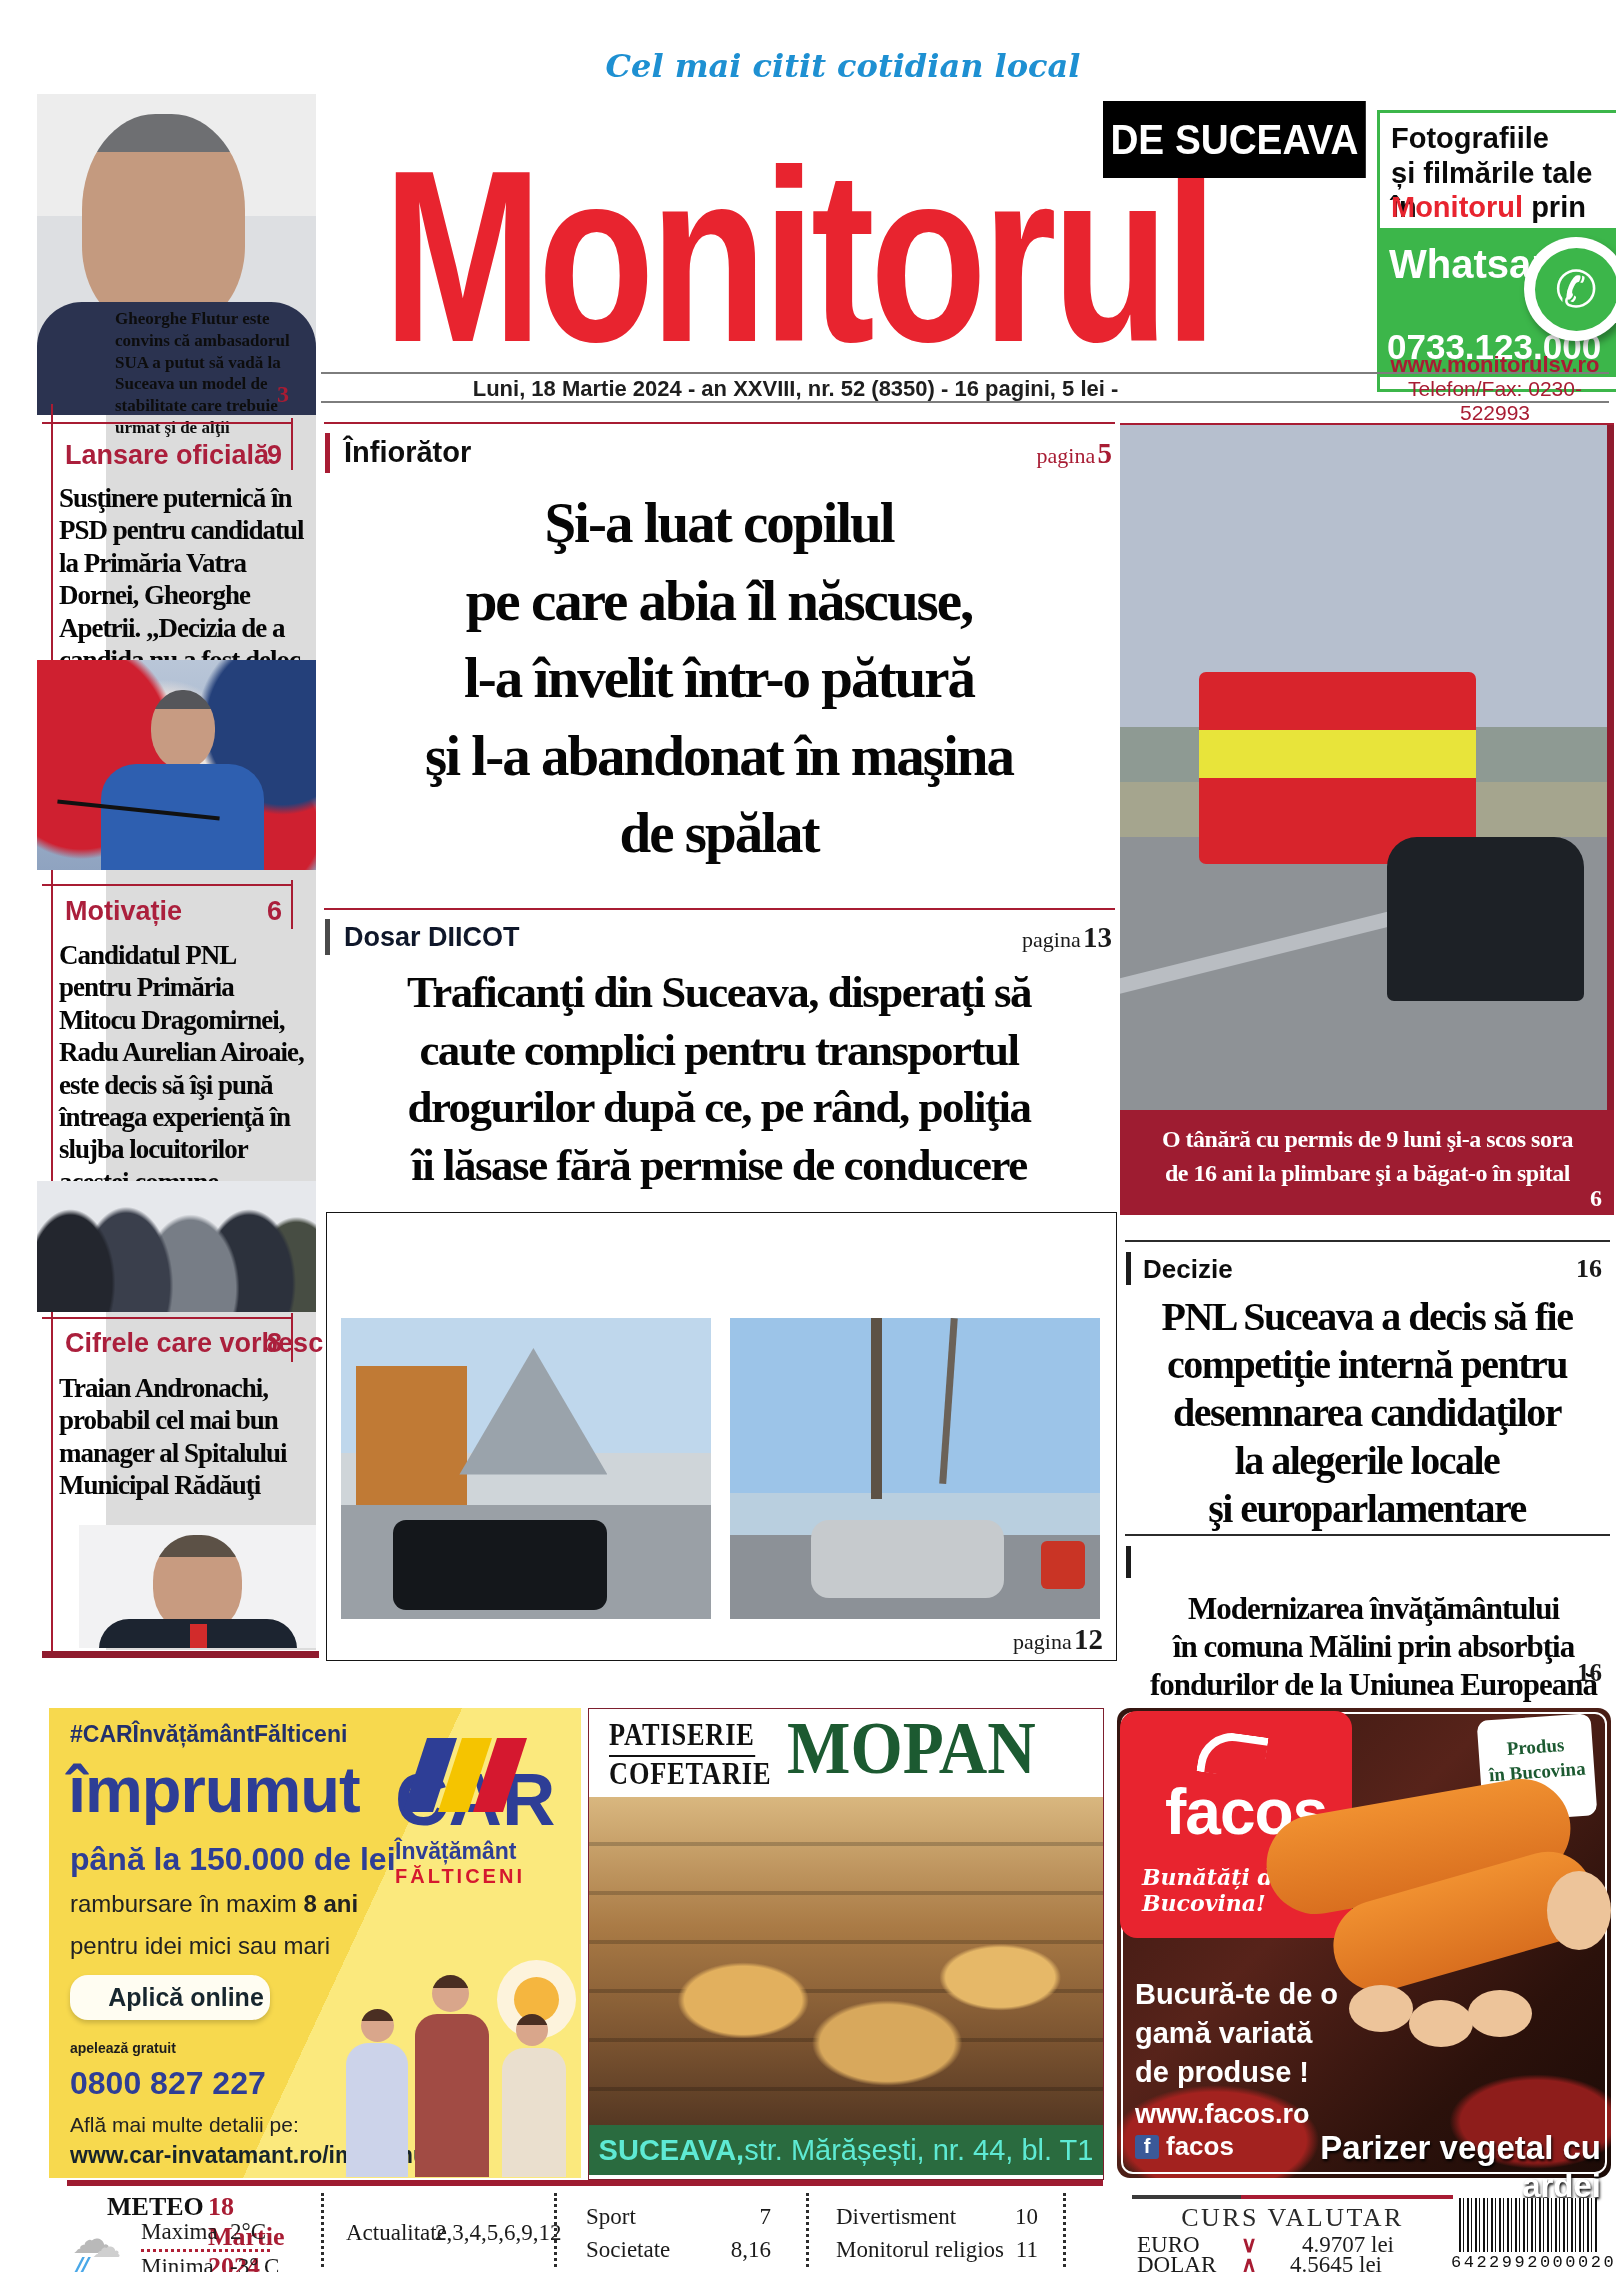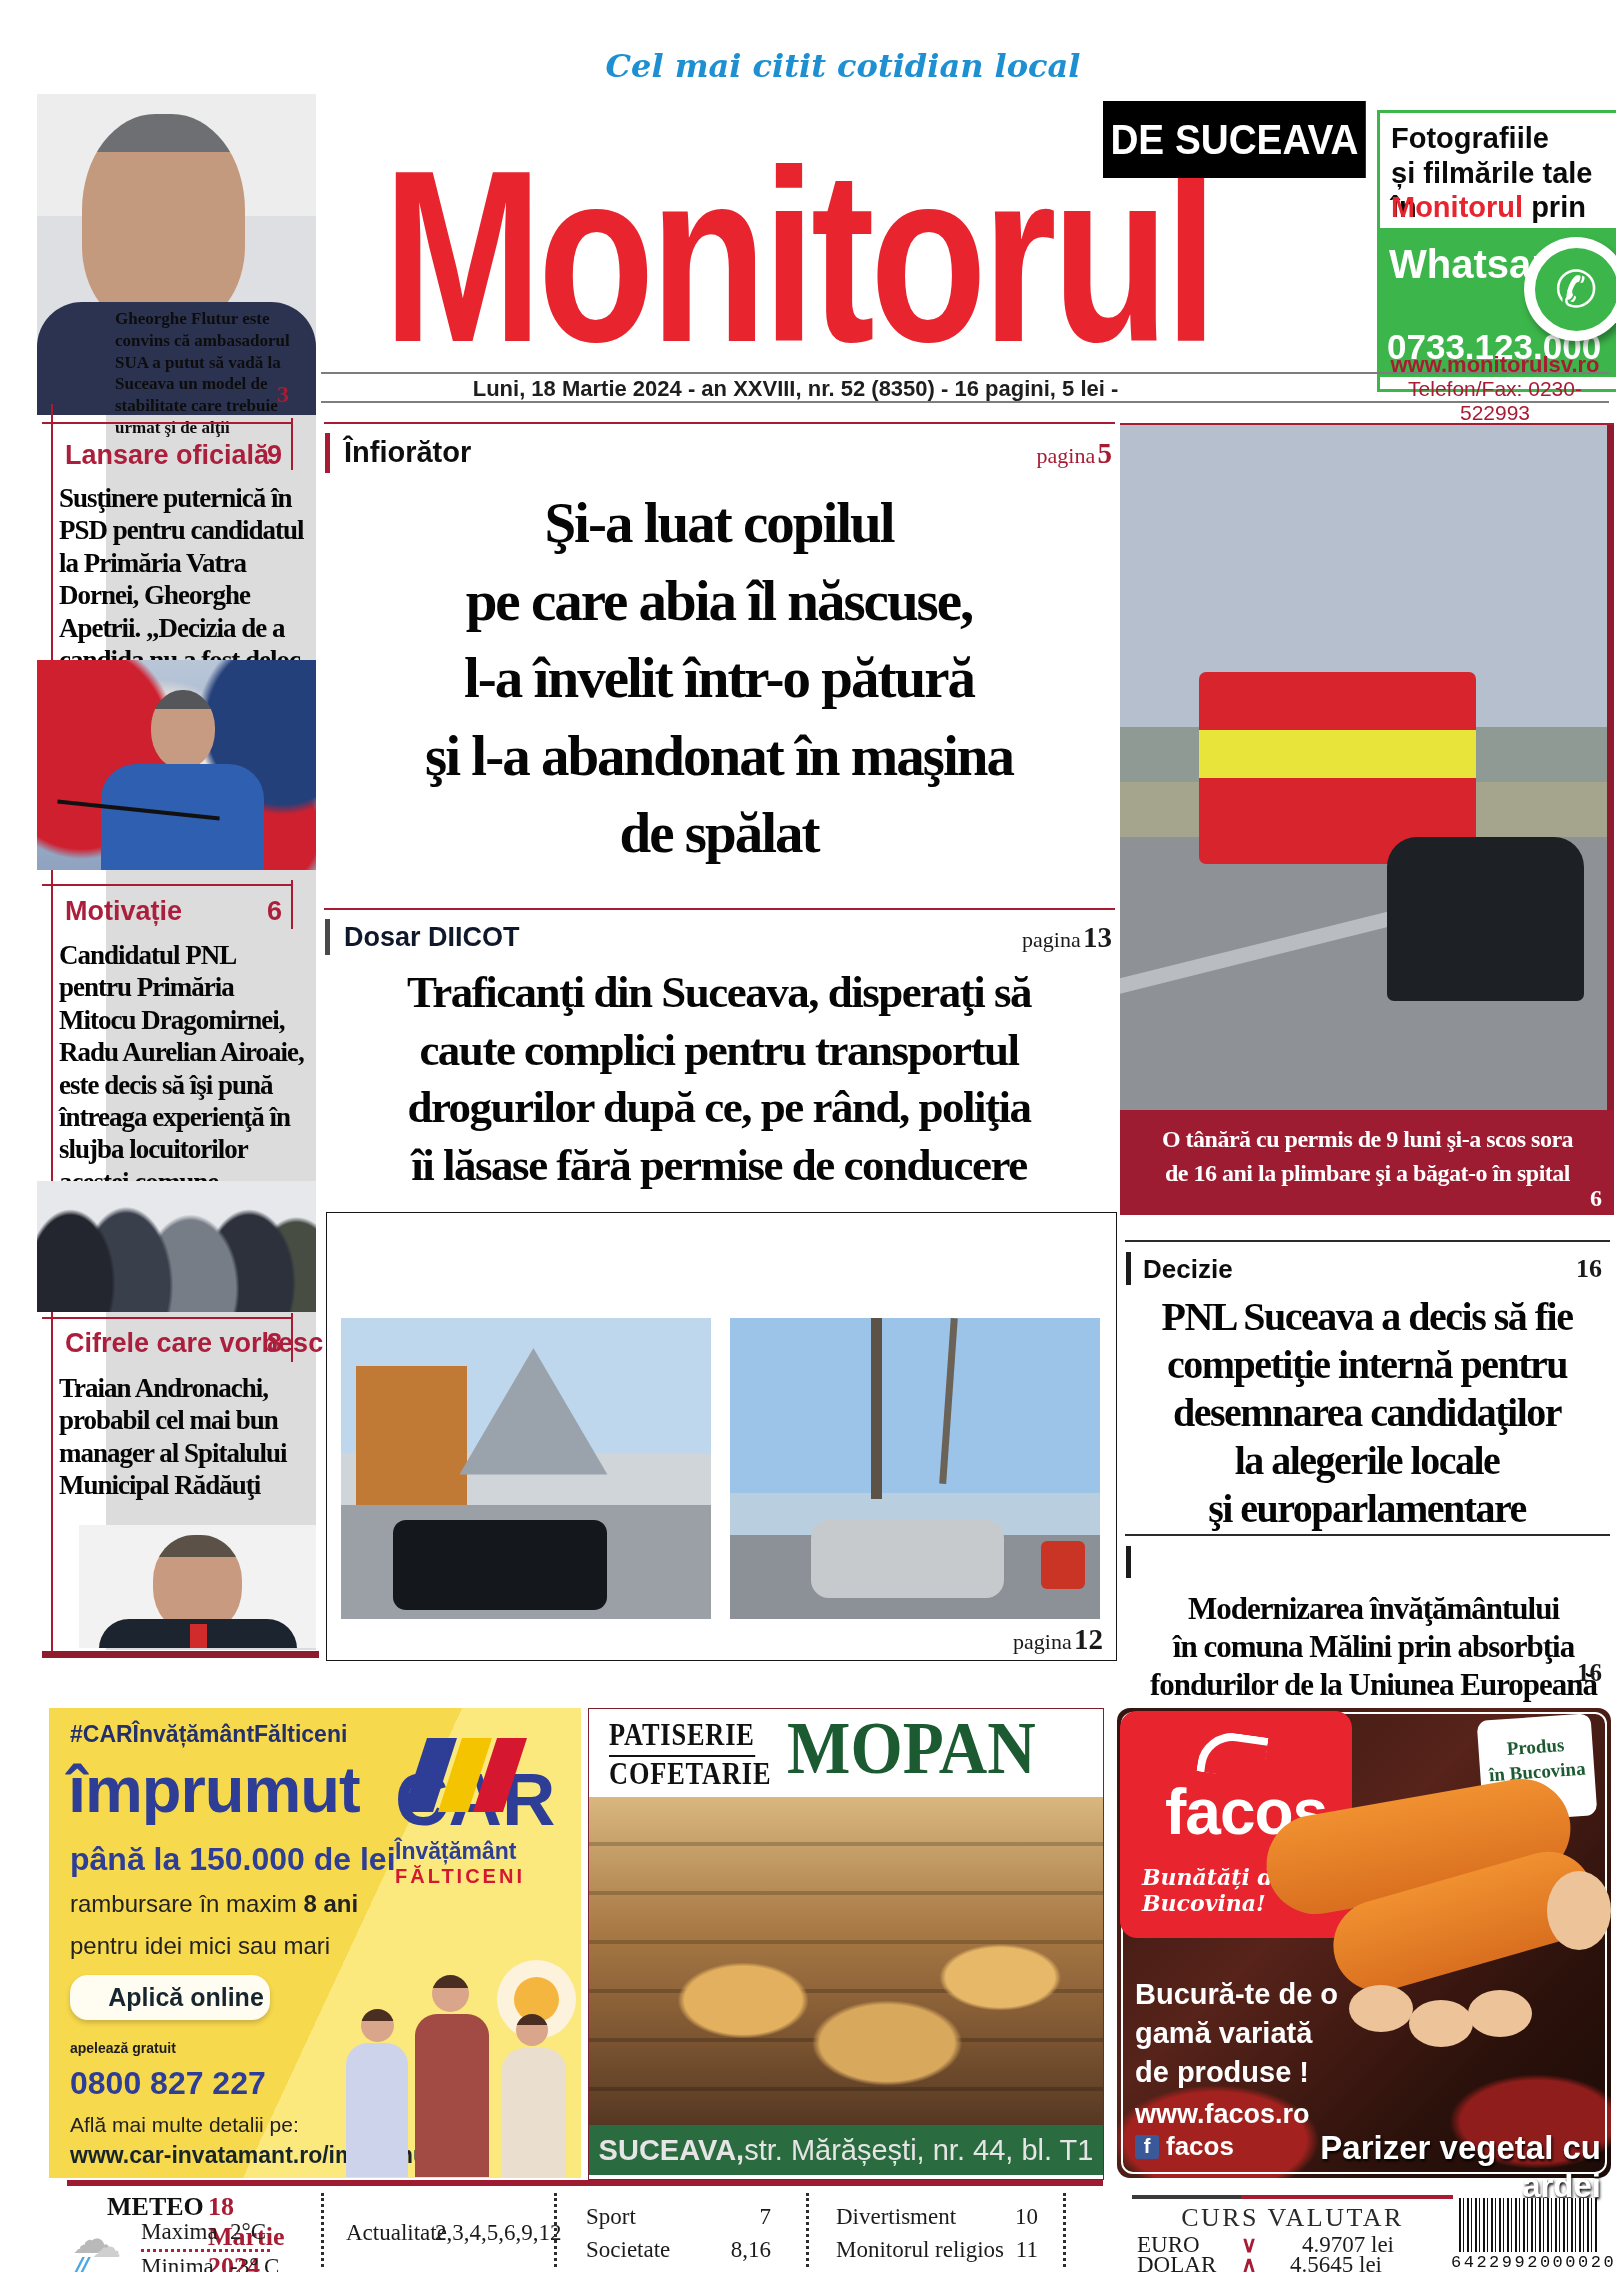--- a/index.html
+++ b/index.html
@@ -94,21 +94,21 @@
   .mopan-top-l{font-family:"Liberation Serif",serif;font-weight:bold;font-size:31px;color:#111;
                letter-spacing:1px;transform:scaleX(0.85);transform-origin:left top;}
   .mopan-brand{font-family:"Liberation Serif",serif;font-weight:bold;font-size:73px;color:#1c5a31;
                transform:scaleX(0.92);transform-origin:left top;}
   .mopan-photo{background:
      radial-gradient(69px 40px at 30% 62%,#e2b05e 0 85%,transparent 95%),
      radial-gradient(79px 45px at 58% 75%,#d8a85c 0 85%,transparent 95%),
      radial-gradient(64px 35px at 80% 55%,#e6b868 0 85%,transparent 95%),
      repeating-linear-gradient(#00000000 0 45px,#00000033 45px 49px),
      linear-gradient(#d9b77f,#a97a45 40%,#7a5330 75%,#553823 100%);}
-  .mopan-bar{background:#2a6b3f;color:#e5e5e5;display:flex;align-items:center;justify-content:center;}
+  .mopan-bar{background:#2a6b3f;color:#5eead4;display:flex;align-items:center;justify-content:center;}
   .ad-facos{background:
      radial-gradient(129px 69px at 20% 92%,#a3221f 0 70%,transparent 80%),
      radial-gradient(109px 59px at 85% 88%,#8e1d1b 0 70%,transparent 80%),
      linear-gradient(135deg,#331510,#57231a 40%,#2b110b 75%,#1c0b07);
      border-radius:13px;}
   .facos-frame{border:2.5px solid #fff;border-radius:12px;}
   .facos-logo{background:#e8242f;border-radius:17px;}
   .facos-word{color:#fff;font-weight:bold;font-size:64px;letter-spacing:-1px;}
   .facos-slogan{font-family:"DejaVu Serif",serif;font-style:italic;font-weight:bold;color:#fff;font-size:22px;}
   .sausage{position:absolute;background:linear-gradient(#f09030,#d96f1f);border-radius:494px;}

